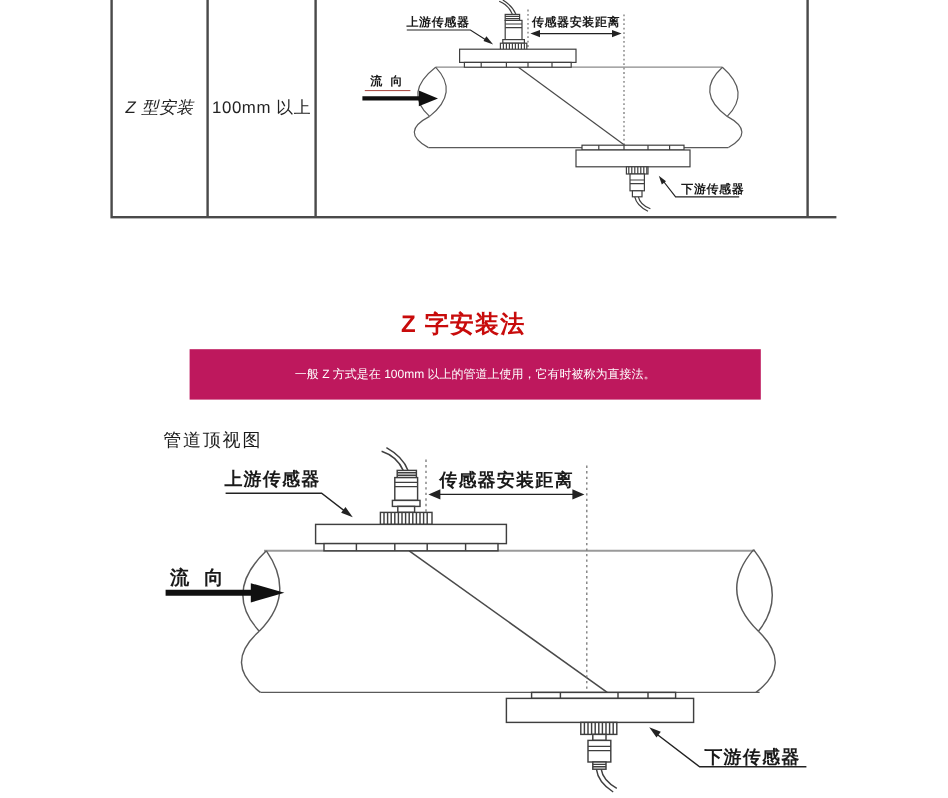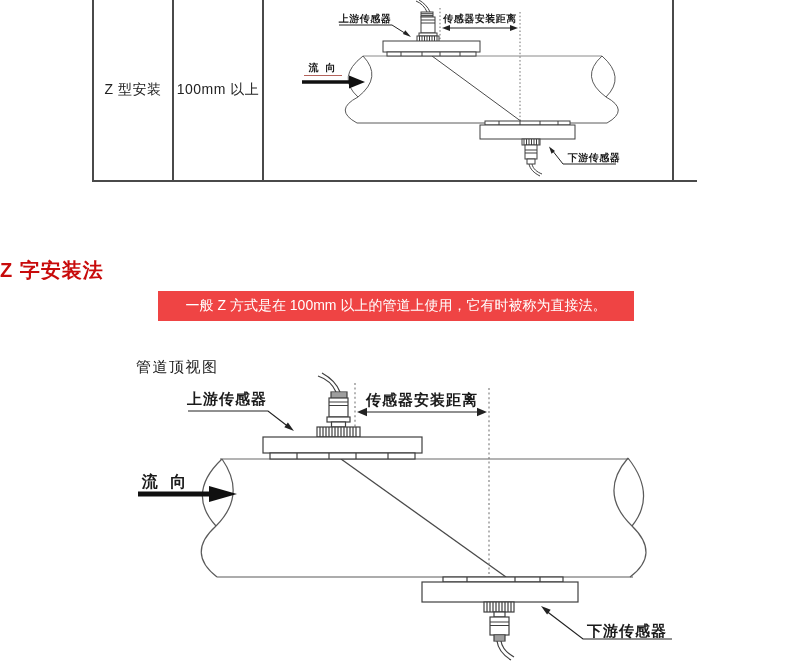--- a/index.html
+++ b/index.html
@@ -13,33 +13,33 @@
   
   .spec-table {
     position:absolute; left:92px; top:0; width:605px; height:182px;
     display:flex; border-bottom:2px solid #4a4a4a;
   }
   .cell {
     border-left:2px solid #4a4a4a;
     display:flex; align-items:center; justify-content:center;
     font-size:14px; color:#222; letter-spacing:0.5px;
   }
-  .c1 { width:80px; }
+  .c1 { width:80px;font-style:italic; }
   .c2 { width:90px; }
   .c3 { width:412px; border-right:2px solid #4a4a4a; position:relative; }
   .c3 svg { display:block; }
 
   
   .title {
-    position:absolute; top:257px; left:0; width:772px; text-align:left;
+    position:absolute; top:257px; left:0; width:772px; text-align:center;
     font-size:20px; font-weight:bold; color:#c80b0b; letter-spacing:1px;
   }
   .banner {
-    position:absolute; top:291px; left:158px; width:476px; height:30px;
-    background:#ef4444; color:#ffffff; font-size:14px;
+    position:absolute; top:291px; left:158px; width:476px; height:42px;
+    background:#be185d; color:#ffffff; font-size:10px;
     display:flex; align-items:center; justify-content:center; white-space:nowrap;
   }
 
   .bottom-diagram { position:absolute; left:0; top:345px; }
 
   svg text { font-family:"Liberation Sans", sans-serif; fill:#1a1a1a; }
   .lbl  { font-weight:bold; }
 </style>
 </head>
 <body>

